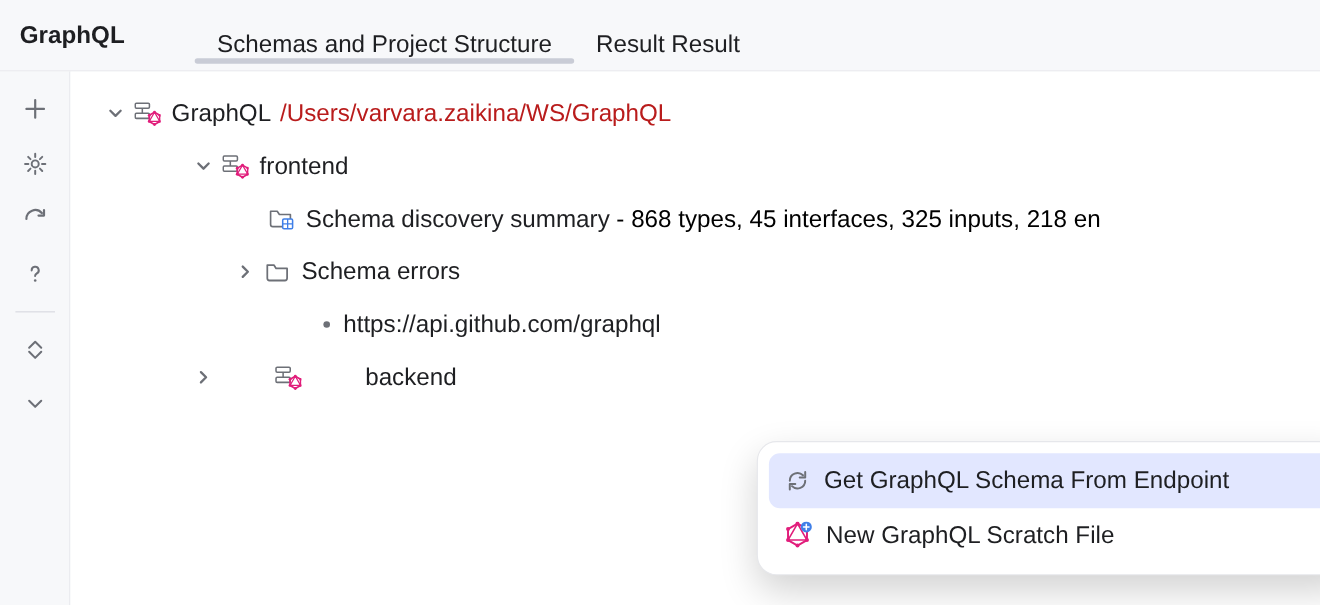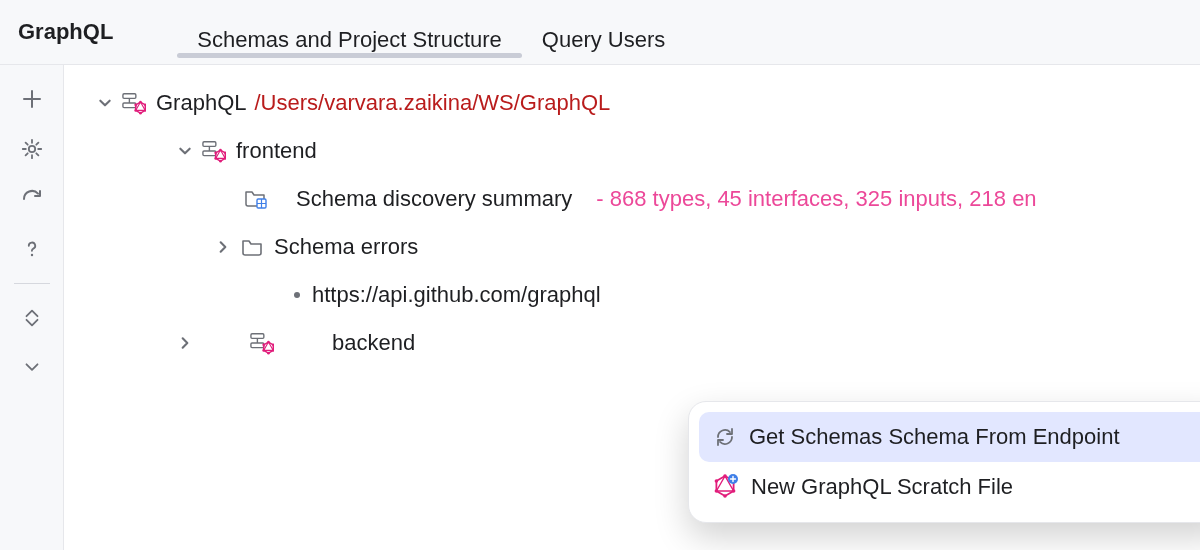--- a/index.html
+++ b/index.html
@@ -98,25 +98,25 @@
     color: #6d7077;
     cursor: pointer;
   }
   .icon {
     width: 24px; height: 24px;
     display: inline-flex; align-items: center; justify-content: center;
     margin-right: 10px;
   }
   .lbl { color: #1e1f22; }
   .lbl-path { color: #b91c1c; margin-left: 8px; }
-  .lbl-muted { color: #ec4899; margin-left: 6px; }
+  .lbl-muted { color: #000000; margin-left: 6px; }
   .indent-0 { padding-left: 32px; }
   .indent-1 { padding-left: 72px; }
   .indent-2 { padding-left: 112px; }
-  .indent-3 { padding-left: 180px; gap: 18px; }
+  .indent-3 { padding-left: 180px; }
   .indent-4 { padding-left: 230px; }
   .indent-1b { padding-left: 112px; gap: 48px; }
 
   
   .menu {
     position: absolute;
     left: 624px;
     top: 336px;
     width: 540px;
     background: #fff;
@@ -138,21 +138,21 @@
   .menu-item.hover { background: #e2e7ff; }
 
   svg { display: block; }
 </style>
 </head>
 <body>
 
 <div class="tabs">
   <div class="tab-title">GraphQL</div>
   <div class="tab active">Schemas and Project Structure</div>
-  <div class="tab">Query Users</div>
+  <div class="tab">Result Result</div>
 </div>
 
 <div class="body">
 
   <div class="sidebar">
     <div class="side-btn">
       <svg width="24" height="24" viewBox="0 0 24 24">
           <path d="M12 4v16M4 12h16" stroke="#6d7077" stroke-width="2" stroke-linecap="round" fill="none"></path>
         </svg>
     </div>
@@ -301,21 +301,21 @@
     </div>
 
     <div class="menu">
       <div class="menu-item hover">
         <span>
           <svg width="24" height="24" viewBox="0 0 24 24">
               <path d="M5 12a7 7 0 0 1 12-4.9M19 4v5h-5" stroke="#6d7077" stroke-width="1.8" fill="none" stroke-linecap="round" stroke-linejoin="round"></path>
               <path d="M19 12a7 7 0 0 1-12 4.9M5 20v-5h5" stroke="#6d7077" stroke-width="1.8" fill="none" stroke-linecap="round" stroke-linejoin="round"></path>
             </svg>
         </span>
-        <span>Get Schemas Schema From Endpoint</span>
+        <span>Get GraphQL Schema From Endpoint</span>
       </div>
       <div class="menu-item">
         <span>
           <svg width="26" height="26" viewBox="0 0 26 26">
             <g transform="translate(2,2)">
               <polygon points="10,0 18.6,5 18.6,15 10,20 1.4,15 1.4,5" fill="none" stroke="#e11d7b" stroke-width="1.8"></polygon>
               <path d="M10 0 L1.4 15 L18.6 15 Z" fill="none" stroke="#e11d7b" stroke-width="1.4"></path>
               <circle cx="10" cy="0" r="1.8" fill="#e11d7b"></circle>
                 <circle cx="18.6" cy="5" r="1.8" fill="#e11d7b"></circle>
                 <circle cx="18.6" cy="15" r="1.8" fill="#e11d7b"></circle>

